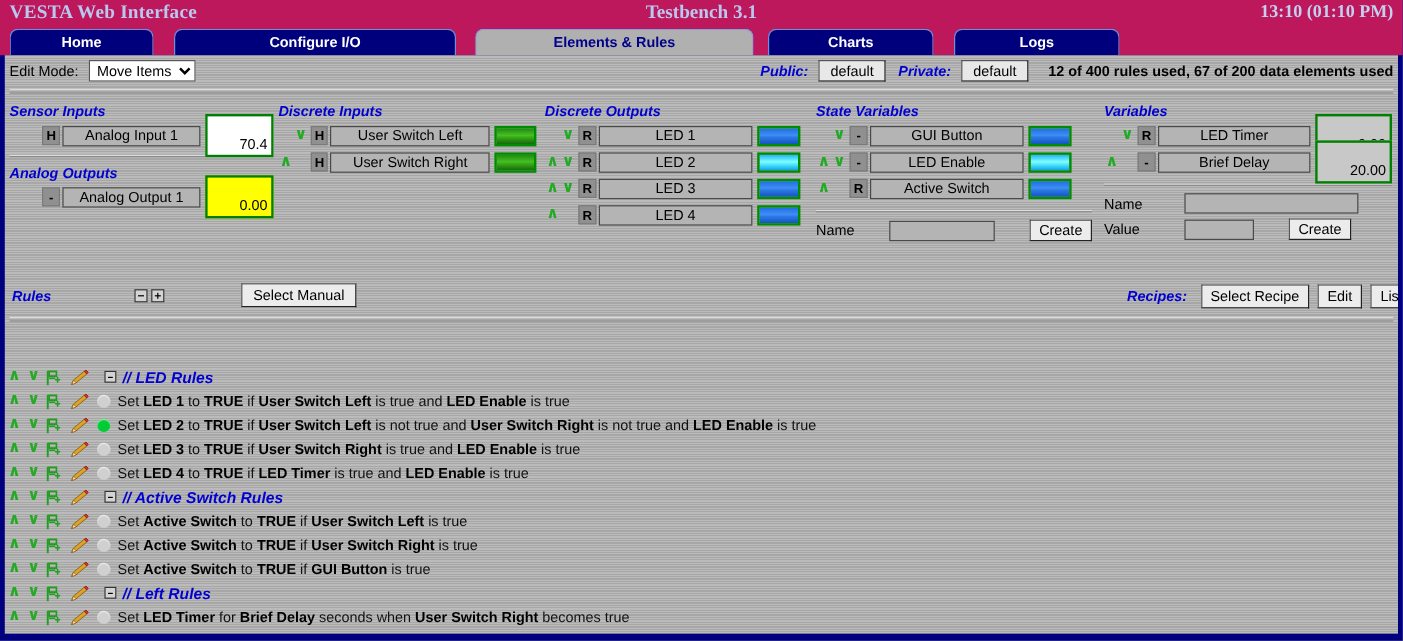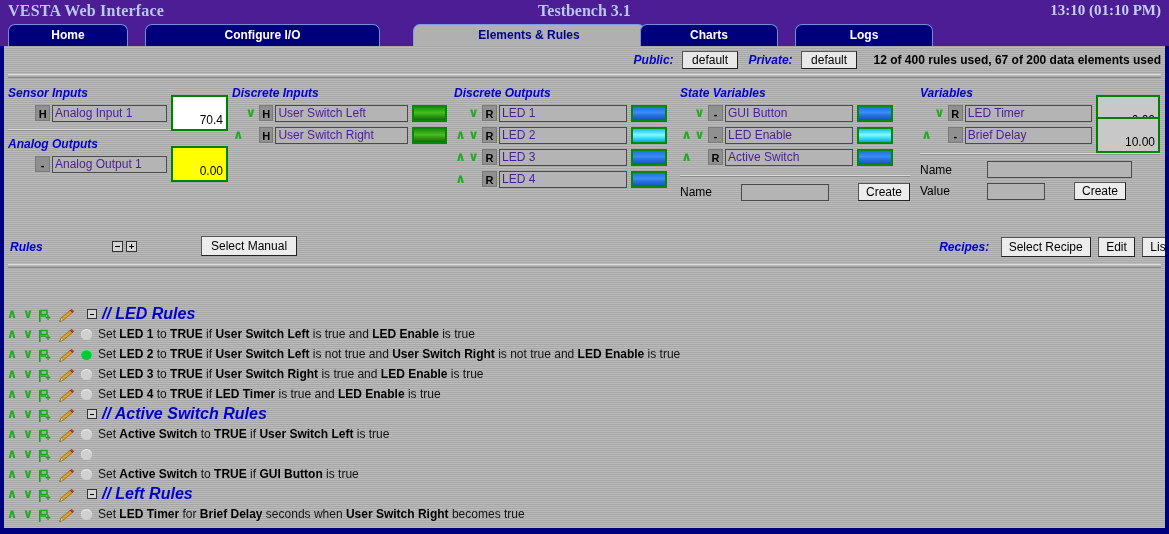--- a/index.html
+++ b/index.html
@@ -7,21 +7,21 @@
   body{
     width:1169px;height:534px;overflow:hidden;
     font-family:"Liberation Sans",sans-serif;
     background:#00007f;
   }
   .app{position:relative;width:1169px;height:534px;}
 
   
   .topbar{
     position:absolute;left:0;top:0;width:1169px;height:46px;
-    background:#4c1d95;
+    background:#be185d;
   }
   .apptitle{
     position:absolute;left:8px;top:2px;
     font-family:"Liberation Serif",serif;
     font-size:16px;font-weight:bold;color:#b8c8ef;
     letter-spacing:.2px;
   }
   .bench{
     position:absolute;left:0;top:2px;width:1169px;text-align:center;
     font-family:"Liberation Serif",serif;
@@ -42,21 +42,20 @@
     background:#00007c;
     color:#ffffff;
     font-size:12px;font-weight:bold;
     text-align:center;line-height:21px;
     box-sizing:border-box;
     cursor:pointer;
   }
   .tab.active{
     background:#b0b0b0;color:#00008b;
     border-color:#7fa0e0;
-    margin-left:17px;
   }
 
   
   .page{
     position:absolute;left:4px;top:46px;width:1161px;height:482px;
     background:#b0b0b0;
     background-image:repeating-linear-gradient(0deg,rgba(255,255,255,.14) 0px,rgba(255,255,255,.14) 1px,rgba(0,0,0,.05) 1px,rgba(0,0,0,.05) 2px);
     overflow:hidden;
   }
 
@@ -93,23 +92,23 @@
     font-size:13px;font-weight:bold;line-height:18px;cursor:pointer;
     font-family:"DejaVu Sans",sans-serif;
   }
   .chev.blank{visibility:hidden;}
   .tagbtn{
     display:inline-block;width:15px;height:16px;line-height:16px;text-align:center;
     background:#909090;color:#000;font-size:11px;font-weight:bold;
     border:1px solid #7a7a7a;margin:0 2px;cursor:pointer;box-sizing:border-box;
   }
   .namefld{
-    font-family:"Liberation Sans",sans-serif;font-size:12px;color:#4c1d95;
+    font-family:"Liberation Sans",sans-serif;font-size:12px;color:#000000;
     background:#b4b4b4;border:1px solid #4a4a4a;
-    height:17px;line-height:15px;padding:0 2px;box-sizing:border-box;
+    height:17px;line-height:15px;padding:0 2px;box-sizing:border-box;text-align:center;
   }
   .valfld{
     font-family:"Liberation Sans",sans-serif;font-size:12px;color:#000;
     border:2px solid #008000;height:18px;line-height:14px;
     padding:16px 3px;text-align:right;box-sizing:border-box;
   }
   .valfld.white{background:#ffffff;}
   .valfld.yellow{background:#ffff00;font-weight:normal;}
   .valfld.gray{background:#c8c8c8;}
   .led{
@@ -173,21 +172,21 @@
     width:11px;height:11px;border-radius:50%;margin:0 6px 0 2px;
     box-shadow:inset 0 1px 1px rgba(255,255,255,.6);cursor:pointer;flex:0 0 auto;
   }
   .dot.off{background:#d0d0d0;}
   .dot.on{background:#00cc33;}
   .cmtbox{
     width:10px;height:10px;box-sizing:border-box;border:1px solid #333;background:#d4d4d4;
     margin:0 5px 0 8px;position:relative;cursor:pointer;flex:0 0 auto;
   }
   .cmtbox i{position:absolute;left:2px;top:4px;width:4px;height:1px;background:#000;}
-  .comment{font-size:16px;font-weight:bold;font-style:italic;color:#0000d0;}
+  .comment{font-size:13px;font-weight:bold;font-style:italic;color:#0000d0;}
   .rtext{font-size:12px;color:#111;}
   .rtext b{font-weight:bold;color:#000;}
 </style>
 </head>
 <body>
 
 <div class="app">
 
   <div class="topbar">
     <div class="apptitle">VESTA Web Interface</div>
@@ -197,20 +196,24 @@
         <div class="tab" style="left: 145px; width: 235px;">Configure I/O</div>
         <div class="tab" style="left: 8px; width: 120px;">Home</div>
         <div class="tab active" style="left: 396px; width: 232px;">Elements &amp; Rules</div>
         <div class="tab" style="left: 795px; width: 138px;">Logs</div>
         <div class="tab" style="left: 640px; width: 138px;">Charts</div>
       </div>
   </div>
 
   <div class="page">
 
+    <div class="editrow">
+      <span class="editlbl">Edit Mode:</span>
+      <select class="emsel" id="editmode"><option>Move Items</option></select>
+    </div>
 
     <div class="pubbox">
       <span class="pubLbl">Public:</span>
       <span class="pubBtn">default</span>
       <span class="pubLbl">Private:</span>
       <span class="pubBtn">default</span>
       <span class="usage">12 of 400 rules used,   67 of 200 data elements used</span>
     </div>
 
     <div class="hr1"></div>
@@ -334,21 +337,21 @@
             <span class="chev">∨</span>
             <span class="tagbtn">R</span>
             <span class="namefld" style="width: 128px;">LED Timer</span>
             <span class="valfld gray" style="width: 64px; margin-left: 4px;">0.00</span>
           </div>
           <div class="erow">
             <span class="chev">∧</span>
             <span class="chev blank">∨</span>
             <span class="tagbtn">-</span>
             <span class="namefld" style="width: 128px;">Brief Delay</span>
-            <span class="valfld gray" style="width: 64px; margin-left: 4px;">10.00</span>
+            <span class="valfld gray" style="width: 64px; margin-left: 4px;">20.00</span>
           </div>
         </div>
       <div class="sep" style="margin:8px 0 6px 0;"></div>
       <div class="createrow">
         <span class="createlbl" style="width:38px;display:inline-block;">Name</span>
         <span class="blankfld" style="width:145px;"></span>
       </div>
       <div class="createrow">
         <span class="createlbl" style="width:38px;display:inline-block;">Value</span>
         <span class="blankfld" style="width:58px;"></span>
@@ -507,20 +510,21 @@
               <path d="M3 1.5 h6 v4 h-6 z" fill="none" stroke="#1f9e1f" stroke-width="1.4"></path>
               <path d="M3 7.2 h5" stroke="#1f9e1f" stroke-width="1.3"></path>
               <path d="M10 6 v5 M7.8 8.5 h4.4" stroke="#1f9e1f" stroke-width="1.3"></path>
             </svg></span>
           <span class="pencil"><svg width="18" height="14" viewBox="0 0 18 14">
               <path d="M2.5 12.5 L4.2 8.8 L13.2 1.4 L15.4 3.6 L6.4 11.0 Z" fill="#e0a128" stroke="#8a6410" stroke-width="0.8"></path>
               <path d="M4.2 8.8 L6.4 11.0 L3.0 12.6 Z" fill="#f5e6c0" stroke="#8a6410" stroke-width="0.6"></path>
               <path d="M13.2 1.4 L15.4 3.6 L16.6 2.2 L14.6 0.4 Z" fill="#e03030" stroke="#8a1010" stroke-width="0.6"></path>
             </svg></span>
           <span class="dot off"></span>
+          <span class="rtext"><span>Set </span><b>Active Switch</b><span> to </span><b>TRUE</b><span> if </span><b>User Switch Right</b><span> is true</span></span>
         </div>
         <div class="rrow">
           <span class="ricon">∧</span>
           <span class="ricon">∨</span>
           <span class="insicon"><svg width="13" height="14" viewBox="0 0 13 14">
               <rect x="1" y="1" width="1.6" height="12" fill="#1f9e1f"></rect>
               <path d="M3 1.5 h6 v4 h-6 z" fill="none" stroke="#1f9e1f" stroke-width="1.4"></path>
               <path d="M3 7.2 h5" stroke="#1f9e1f" stroke-width="1.3"></path>
               <path d="M10 6 v5 M7.8 8.5 h4.4" stroke="#1f9e1f" stroke-width="1.3"></path>
             </svg></span>

